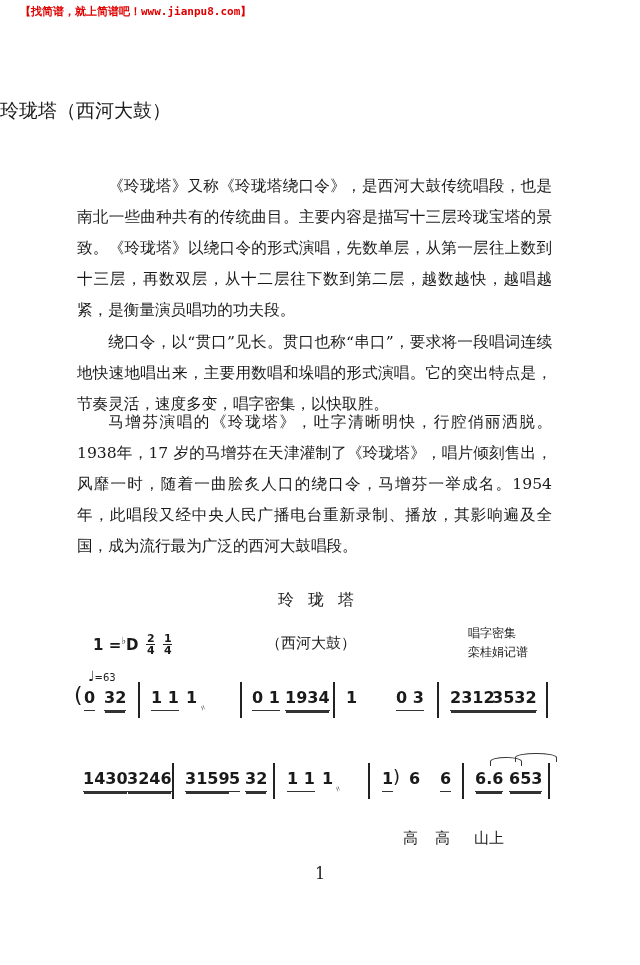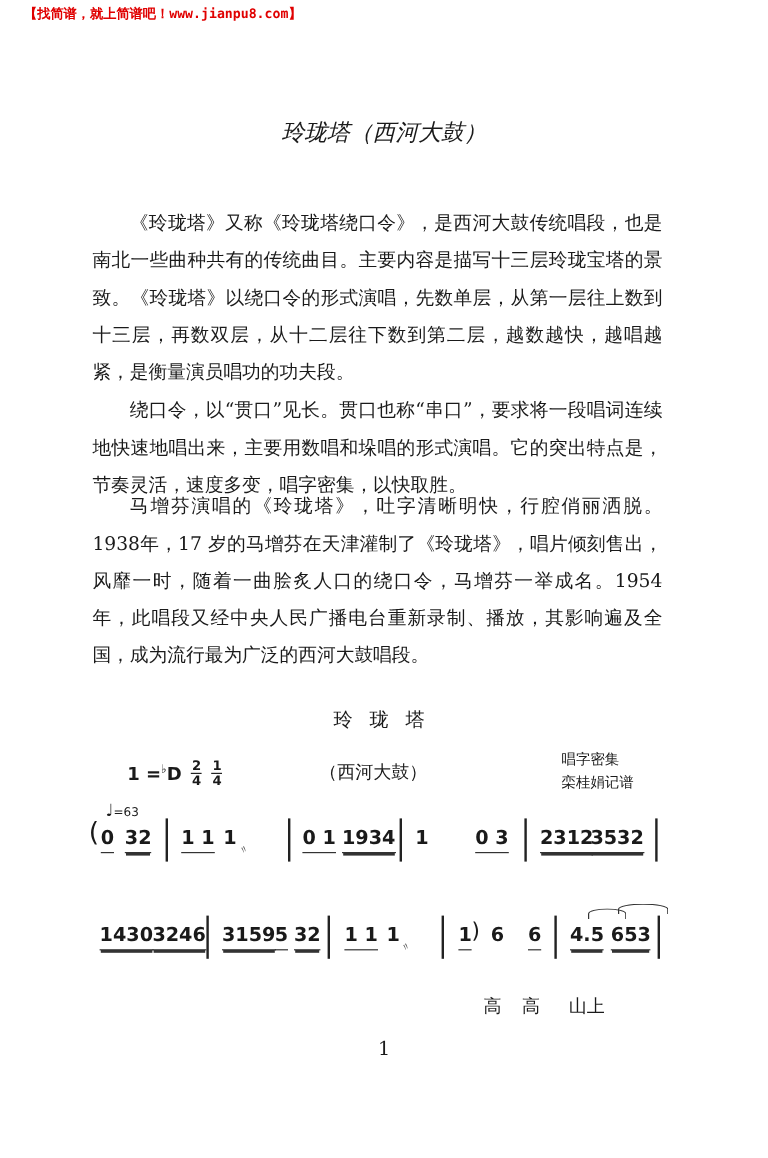--- a/index.html
+++ b/index.html
@@ -1,25 +1,25 @@
 <!DOCTYPE html>
 <html><head>
 <meta charset="utf-8">
 <style>
   html, body { margin: 0; padding: 0; background: #ffffff; }
   body { width: 640px; height: 965px; position: relative; overflow: hidden;
          font-family: "DejaVu Serif", "Liberation Serif", serif; color: #1a1a1a; }
   .banner { position: absolute; left: 4px; top: 4px; font-size: 11px; color: #e00000;
             font-family: "DejaVu Sans Mono", "Liberation Mono", monospace; font-weight: bold; letter-spacing: 0; margin-left: 16px; }
-  .title { position: absolute; left: 0; width: 640px; top: 98px; text-align: center; font-size: 19px; font-style: italic; }
+  .title { position: absolute; left: 0; width: 640px; top: 98px; text-align: left; font-size: 19px; }
   .para { position: absolute; left: 77px; width: 475px; font-size: 15.6px; line-height: 31px; text-align: justify; }
   .para p { margin: 0; text-indent: 2em; }
   .score-title { position: absolute; left: 0; width: 620px; top: 590px; text-align: center; font-size: 16px; letter-spacing: 14px; padding-left: 13px; }
   .key { position: absolute; left: 93px; top: 633px; font-size: 15px; font-weight: bold; display: flex; align-items: center; gap: 8px;
-         font-family: "DejaVu Sans", "Liberation Sans", sans-serif; margin-left: 13px; }
+         font-family: "DejaVu Sans", "Liberation Sans", sans-serif; }
   .key .flat { font-size: 10px; vertical-align: super; font-weight: normal; }
   .frac { display: inline-flex; flex-direction: column; align-items: center; font-size: 11px; line-height: 11px; }
   .frac .bar { width: 9px; border-top: 1.5px solid #222; }
   .genre { position: absolute; left: 266px; top: 634px; font-size: 15px; }
   .credits { position: absolute; left: 468px; top: 624px; font-size: 12px; line-height: 19px; }
   .tempo { position: absolute; left: 88px; top: 668px; font-size: 10px; font-family: "DejaVu Sans", sans-serif; }
   .tempo .note { font-size: 14px; }
   .staff { position: absolute; left: 0; width: 640px; height: 50px; }
   .n { position: absolute; font-family: "DejaVu Sans", "Liberation Sans", sans-serif; font-weight: bold; font-size: 16px; top: 12px; white-space: pre; }
   .u1 { border-bottom: 1.2px solid #333; padding-bottom: 3px; }
@@ -105,21 +105,21 @@
   <span class="barline" style="left:273px"></span>
   <span class="n u1" style="left:287px">1 1</span>
   <span class="n" style="left:322px">1</span>
   <span class="rep" style="left:334px">〃</span>
   <span class="barline" style="left:368px"></span>
   <span class="n u1" style="left:382px">1</span>
   <span class="paren" style="left:393px;font-size:18px;top:9px">)</span>
   <span class="n" style="left:409px">6</span>
   <span class="n u1" style="left:440px">6</span>
   <span class="barline" style="left:462px"></span>
-  <span class="n u2" style="left:475px">4.5</span>
+  <span class="n u2" style="left:475px">6.6</span>
   <span class="slur" style="left:490px;top:0px;width:30px"></span>
   <span class="n u2" style="left:509px">653</span>
   <span class="slur" style="left:515px;top:-4px;width:40px"></span>
   <span class="barline" style="left:548px"></span>
 </div>
 
 <span class="lyric" style="left:403px">高</span>
 <span class="lyric" style="left:435px">高</span>
 <span class="lyric" style="left:474px">山上</span>
 

